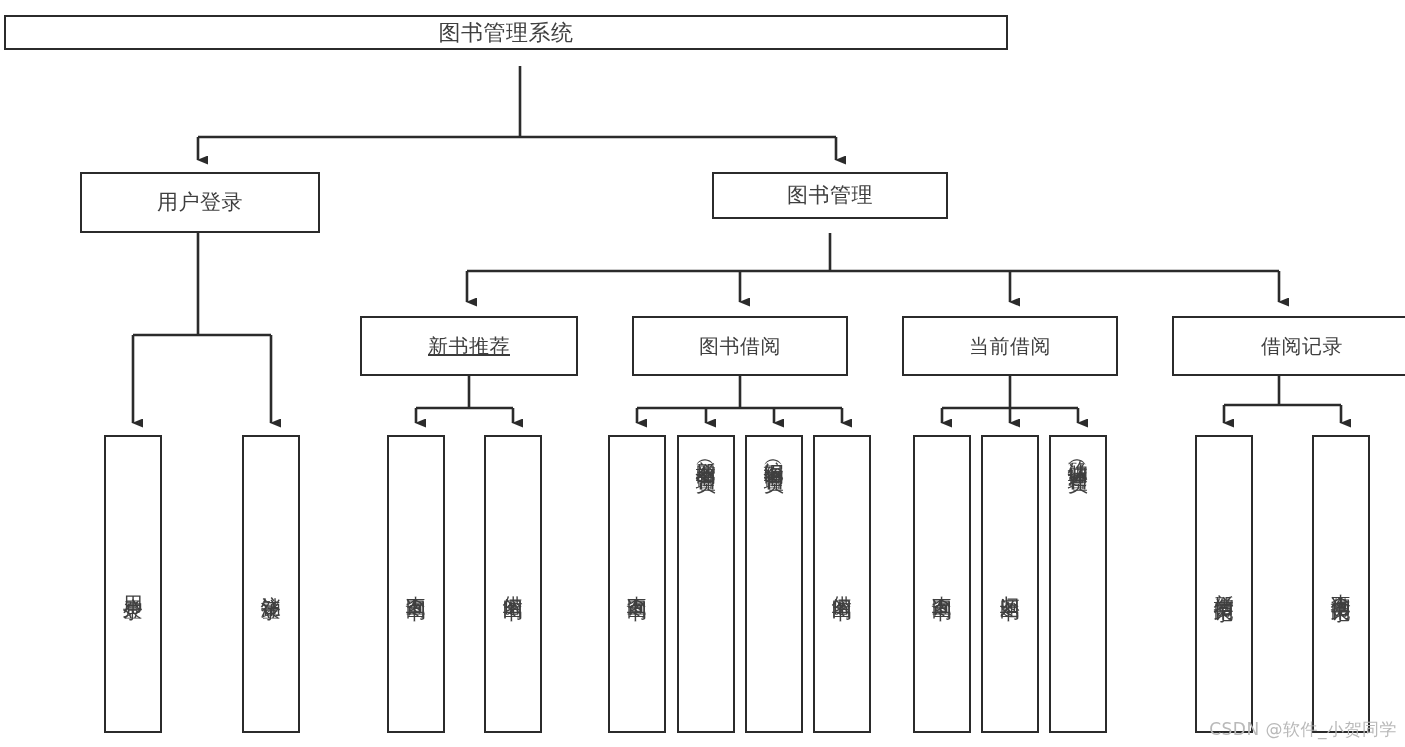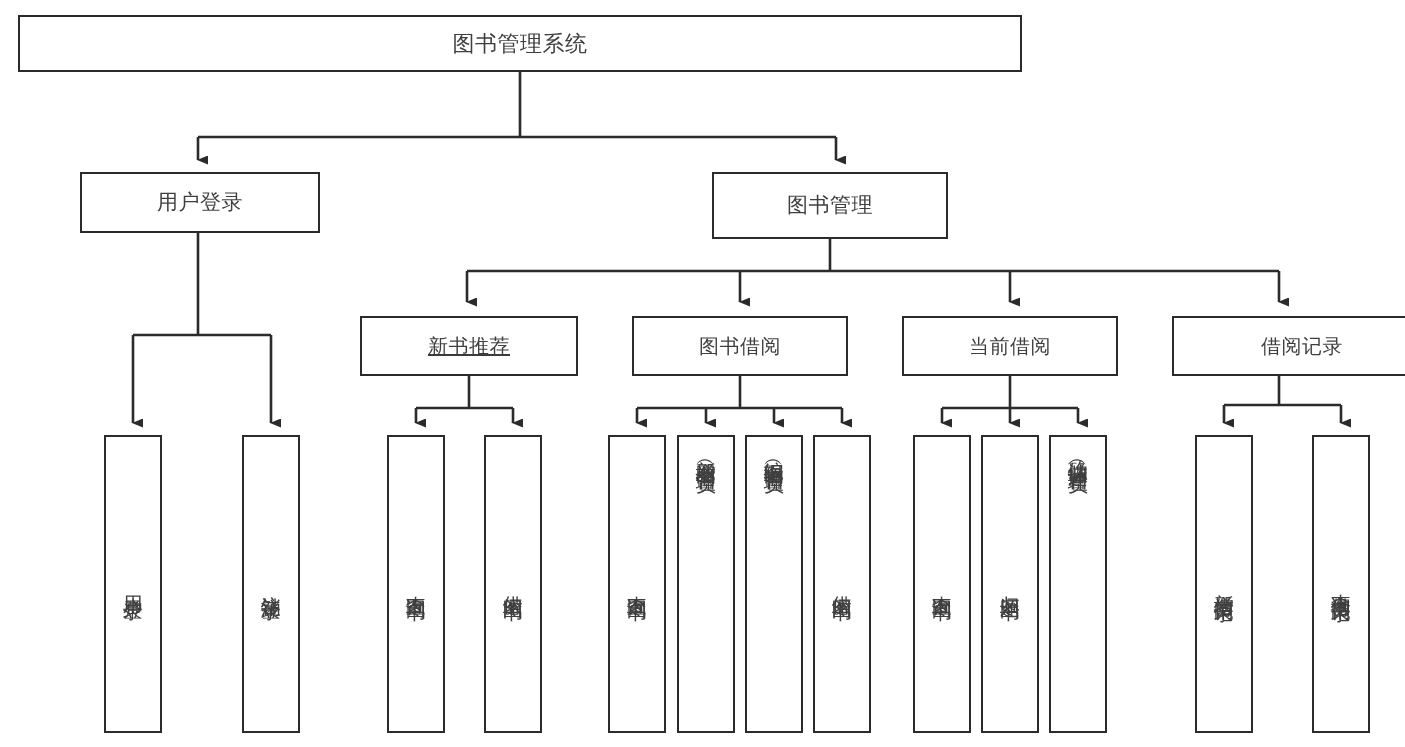--- a/index.html
+++ b/index.html
@@ -127,28 +127,28 @@
       <path d="M1010,408 L1010,423" marker-end="url(#arrowhead)"></path>
       <path d="M1078,408 L1078,423" marker-end="url(#arrowhead)"></path>
 
       <path d="M1279,376 L1279,405"></path>
       <path d="M1224,405 L1341,405"></path>
       <path d="M1224,405 L1224,423" marker-end="url(#arrowhead)"></path>
       <path d="M1341,405 L1341,423" marker-end="url(#arrowhead)"></path>
     </g>
   </svg>
 
-  <div class="node root" style="left:18px; top:15px; width:1004px; height:57px;">
+  <div class="node root" style="left:4px; top:15px; width:1004px; height:35px;">
     <span class="node-label">图书管理系统</span>
   </div>
 
   <div class="node level1" style="left:80px; top:172px; width:240px; height:61px;">
     <span class="node-label">用户登录</span>
   </div>
-  <div class="node level1" style="left:712px; top:172px; width:236px; height:67px;text-align:right;">
+  <div class="node level1" style="left:712px; top:172px; width:236px; height:47px;text-align:right;">
     <span class="node-label">图书管理</span>
   </div>
 
   <div class="node level2" style="left:360px; top:316px; width:218px; height:60px;text-decoration:underline;">
     <span class="node-label">新书推荐</span>
   </div>
   <div class="node level2" style="left:902px; top:316px; width:216px; height:60px;">
     <span class="node-label">当前借阅</span>
   </div>
   <div class="node level2" style="left:632px; top:316px; width:216px; height:60px;">
@@ -195,13 +195,14 @@
     <span class="node-label">确认归还（管理员）</span>
   </div>
 
   <div class="node leaf centered" style="left:1195px; top:435px; width:58px; height:298px;">
     <span class="node-label">新增借阅记录</span>
   </div>
   <div class="node leaf centered" style="left:1312px; top:435px; width:58px; height:298px;">
     <span class="node-label">查询借阅记录</span>
   </div>
 
+  <div class="watermark">CSDN @软件_小贺同学</div>
 </div>
 
 </body></html>

